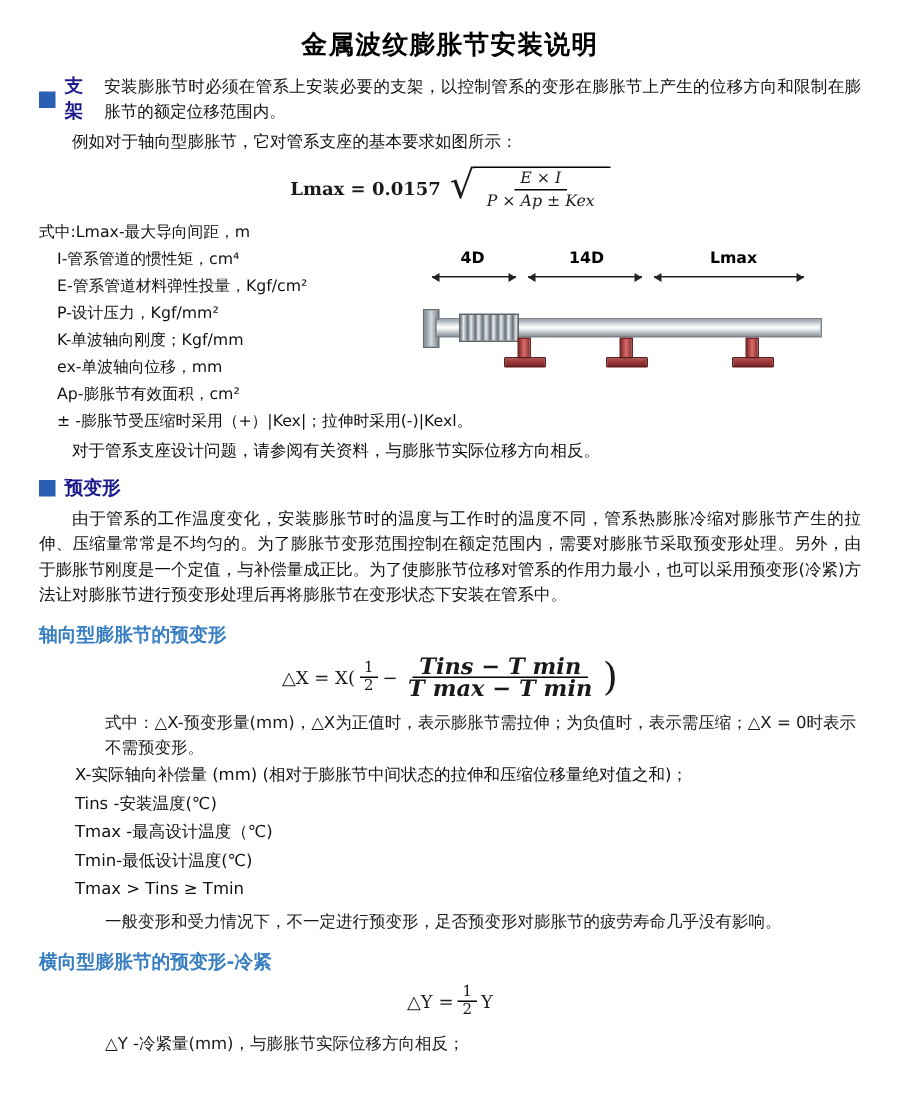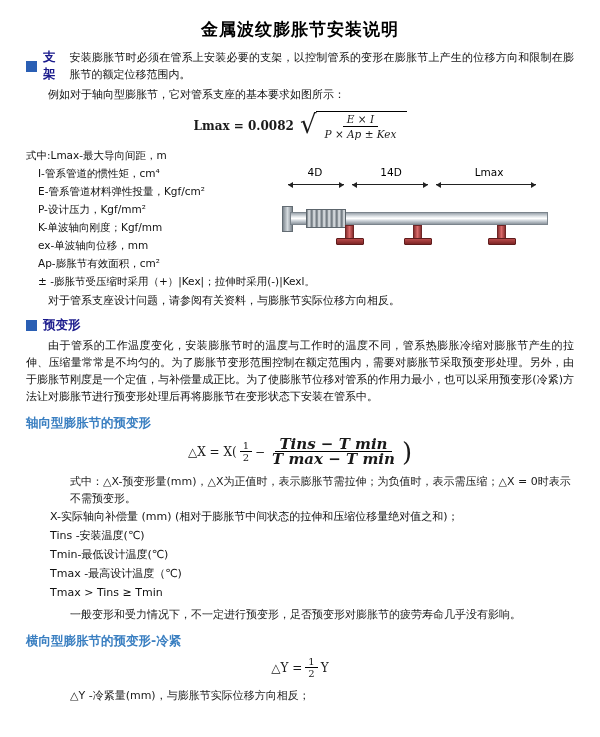--- a/index.html
+++ b/index.html
@@ -125,21 +125,21 @@
   }
   .diagram {
     flex: 1 1 auto;
     position: relative;
     margin-top: 20px;
     padding-left: 6px;
   }
   .dim-row {
     display: flex;
     font-size: 10.5px;
-    font-weight: normal;
+    font-weight: bold;
     color: #000;
     margin-bottom: 2px;
   }
   .dim-4d { width: 66px; text-align: center; }
   .dim-14d { width: 86px; text-align: center; }
   .dim-lmax { width: 110px; text-align: center; }
   .arrows-row {
     position: relative;
     height: 9px;
     margin-bottom: 3px;
@@ -293,21 +293,21 @@
   <div class="section-head">
     <span class="blue-square"></span>
     <span class="head-text">支架</span>
     <span class="para" style="margin:0; text-indent:0;">安装膨胀节时必须在管系上安装必要的支架，以控制管系的变形在膨胀节上产生的位移方向和限制在膨胀节的额定位移范围内。</span>
   </div>
 
   <div class="para indent">例如对于轴向型膨胀节，它对管系支座的基本要求如图所示：</div>
 
   <div class="formula-box">
     <span class="formula">
-      <span>Lmax = 0.0082</span>
+      <span>Lmax = 0.0157</span>
       <span class="sqrt">
         <span class="sqrt-sign">√</span>
         <span class="sqrt-body">
           <span class="frac">
             <span class="num">E × I</span>
             <span class="den">P × Ap ± Kex</span>
           </span>
         </span>
       </span>
     </span>
@@ -380,22 +380,22 @@
         <span class="den">T max − T min</span>
       </span>
       <span class="paren">)</span>
     </span>
   </div>
 
   <div class="note">式中：△X-预变形量(mm)，△X为正值时，表示膨胀节需拉伸；为负值时，表示需压缩；△X = 0时表示不需预变形。</div>
 
   <div class="list-line">X-实际轴向补偿量 (mm) (相对于膨胀节中间状态的拉伸和压缩位移量绝对值之和)；</div>
   <div class="list-line">Tins -安装温度(℃)</div>
+  <div class="list-line">Tmax -最高设计温度（℃)</div>
   <div class="list-line">Tmin-最低设计温度(℃)</div>
-  <div class="list-line">Tmax -最高设计温度（℃)</div>
   <div class="list-line">Tmax &gt; Tins ≥ Tmin</div>
 
   <div class="note" style="margin-top:4px;">一般变形和受力情况下，不一定进行预变形，足否预变形对膨胀节的疲劳寿命几乎没有影响。</div>
 
   <div class="sub-head">横向型膨胀节的预变形-冷紧</div>
 
   <div class="formula-center">
     <span class="eq-text">
       <span>△Y =</span>
       <span class="half">

